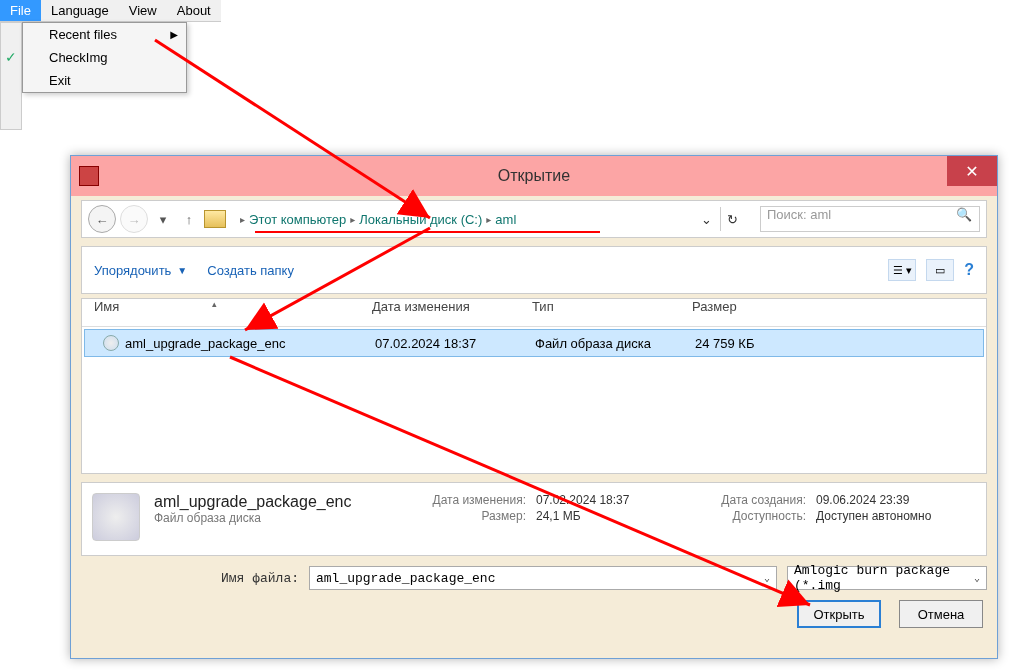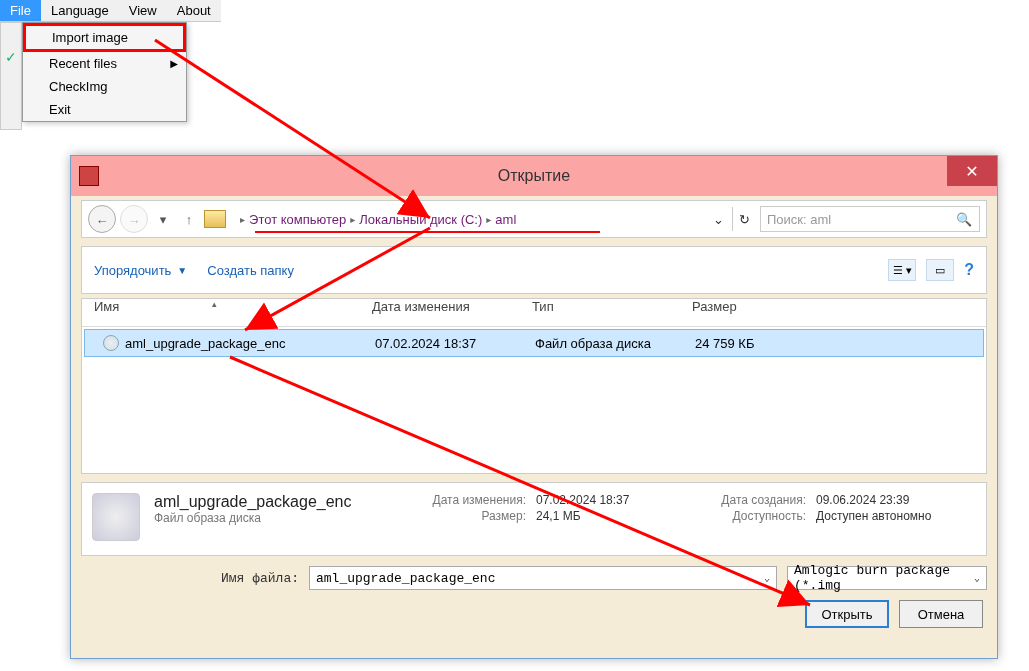--- a/index.html
+++ b/index.html
@@ -25,24 +25,24 @@
   .titlebar-icon { position: absolute; left: 8px; width: 20px; height: 20px; background: #c44; border: 1px solid #800; }
   .titlebar-title { font-size: 16px; color: #333; }
   .titlebar-close { position: absolute; right: 0; top: 0; width: 50px; height: 30px; background: #c8414b; color: #fff; display: flex; align-items: center; justify-content: center; font-size: 16px; cursor: pointer; }
   
   .navbar { height: 38px; margin: 4px 10px 0 10px; background: #fff; border: 1px solid #ccc; display: flex; align-items: center; padding: 0 6px; gap: 4px; }
   .nav-btn { width: 28px; height: 28px; border: 1px solid #aaa; border-radius: 50%; display: flex; align-items: center; justify-content: center; color: #555; background: #f4f4f4; }
   .nav-up, .nav-chev { width: 22px; height: 22px; display: flex; align-items: center; justify-content: center; color: #555; }
   .nav-folder-icon { width: 22px; height: 18px; background: linear-gradient(#ffe9a3,#e6c05a); border: 1px solid #b8952f; margin-right: 4px; }
   .breadcrumb { display: flex; align-items: center; flex: 1; gap: 4px; padding: 0 6px; }
   .crumb-sep { color: #666; font-size: 10px; }
-  .crumb-link { color: #701a75; }
+  .crumb-link { color: #0f766e; }
   .nav-dd { color: #333; padding: 0 4px; }
   .nav-refresh { width: 24px; height: 24px; display: flex; align-items: center; justify-content: center; color: #333; border-left: 1px solid #ccc; }
-  .searchbox { width: 220px; height: 26px; border: 1px solid #ccc; margin-left: 0; display: flex; align-items: center; padding: 0 6px; color: #999; position: relative; }
+  .searchbox { width: 220px; height: 26px; border: 1px solid #ccc; margin-left: 12px; display: flex; padding: 0 6px; color: #999; position: relative; }
   .search-icon { position: absolute; right: 6px; color: #666; }
 
   .toolbar2 { height: 48px; margin: 8px 10px 0 10px; background: #fff; border: 1px solid #ccc; display: flex; align-items: center; padding: 0 12px; gap: 20px; }
   .toolbar2-left { color: #1862b6; display: flex; align-items: center; gap: 6px; }
   .toolbar2-chev { font-size: 10px; }
   .toolbar2-right { margin-left: auto; display: flex; align-items: center; gap: 10px; }
   .view-btn { width: 28px; height: 22px; border: 1px solid #c4d8ee; background: #eaf2fb; display: flex; align-items: center; justify-content: center; font-size: 11px; }
   .help-icon { color: #2a7fd4; font-size: 16px; font-weight: bold; }
 
   .filelist { margin: 4px 10px 0 10px; background: #fff; border: 1px solid #ccc; height: 176px; }
@@ -65,21 +65,21 @@
   .detail-grid { display: grid; grid-template-columns: 120px 140px 120px 160px; gap: 2px 10px; font-size: 12px; align-content: start; margin-left: 20px; }
   .dl { color: #777; text-align: right; }
   .dv { color: #333; }
 
   .footer { margin: 10px 10px 0 10px; display: flex; flex-direction: column; gap: 10px; }
   .footer-row { display: flex; align-items: center; gap: 10px; font-family: Liberation Mono, monospace; }
   .fn-label { color: #333; margin-left: 140px; }
   .fn-input { flex: 1; height: 24px; border: 1px solid #aaa; padding: 0 6px; display: flex; align-items: center; position: relative; background: #fff; }
   .fn-dd { position: absolute; right: 6px; font-size: 10px; color: #333; }
   .filter-select { width: 200px; height: 24px; border: 1px solid #aaa; padding: 0 6px; display: flex; align-items: center; position: relative; background: #fff; }
-  .btn-row { display: flex; justify-content: flex-end; gap: 10px; padding-right: 4px; }
+  .btn-row { display: flex; justify-content: flex-end; gap: 18px; padding-right: 4px; }
   .dlg-btn { width: 84px; height: 28px; border: 1px solid #888; background: #f0f0f0; display: flex; align-items: center; justify-content: center; }
   .dlg-btn.primary { border: 2px solid #2a7fd4; }
 
   
   svg.overlay { position: absolute; left: 0; top: 0; width: 1029px; height: 671px; pointer-events: none; }
 </style>
 </head>
 <body>
 
 <div class="menubar">
@@ -87,21 +87,20 @@
   <div class="menubar-item">Language</div>
   <div class="menubar-item">View</div>
   <div class="menubar-item">About</div>
 </div>
 
 <div class="check-gutter">
   <span class="check-mark">✓</span>
 </div>
 
 <div class="dropdown">
-  <div class="dropdown-row redbox">Import image</div>
   <div class="dropdown-row">
     <span>Recent files</span>
     <span class="dropdown-submenu-arrow">▶</span>
   </div>
   <div class="dropdown-row">CheckImg</div>
   <div class="dropdown-row">Exit</div>
 </div>
 
 <div class="dialog">
   <div class="titlebar">

